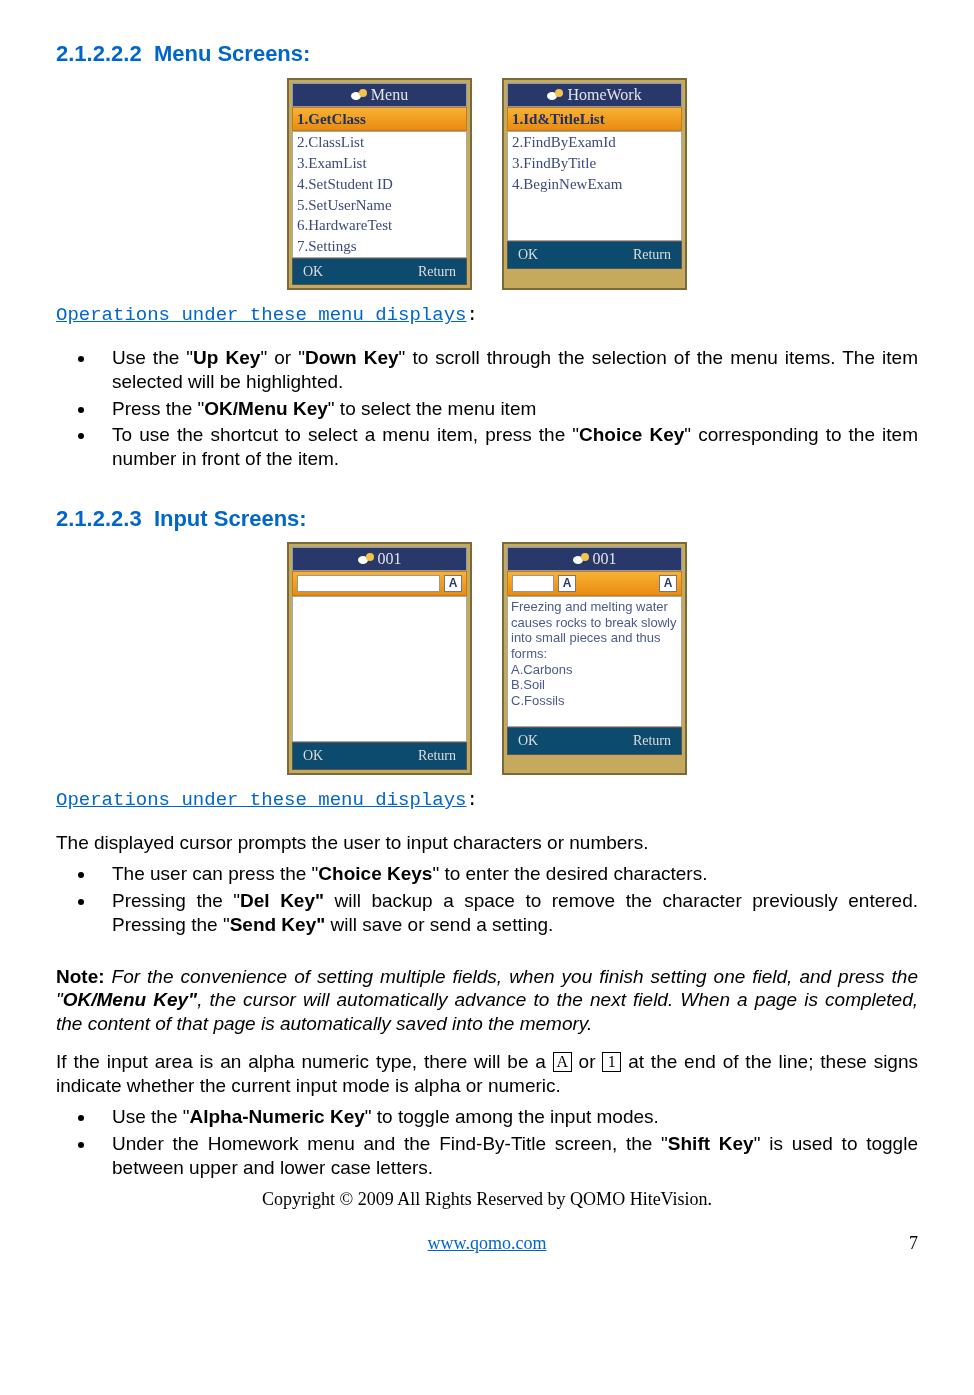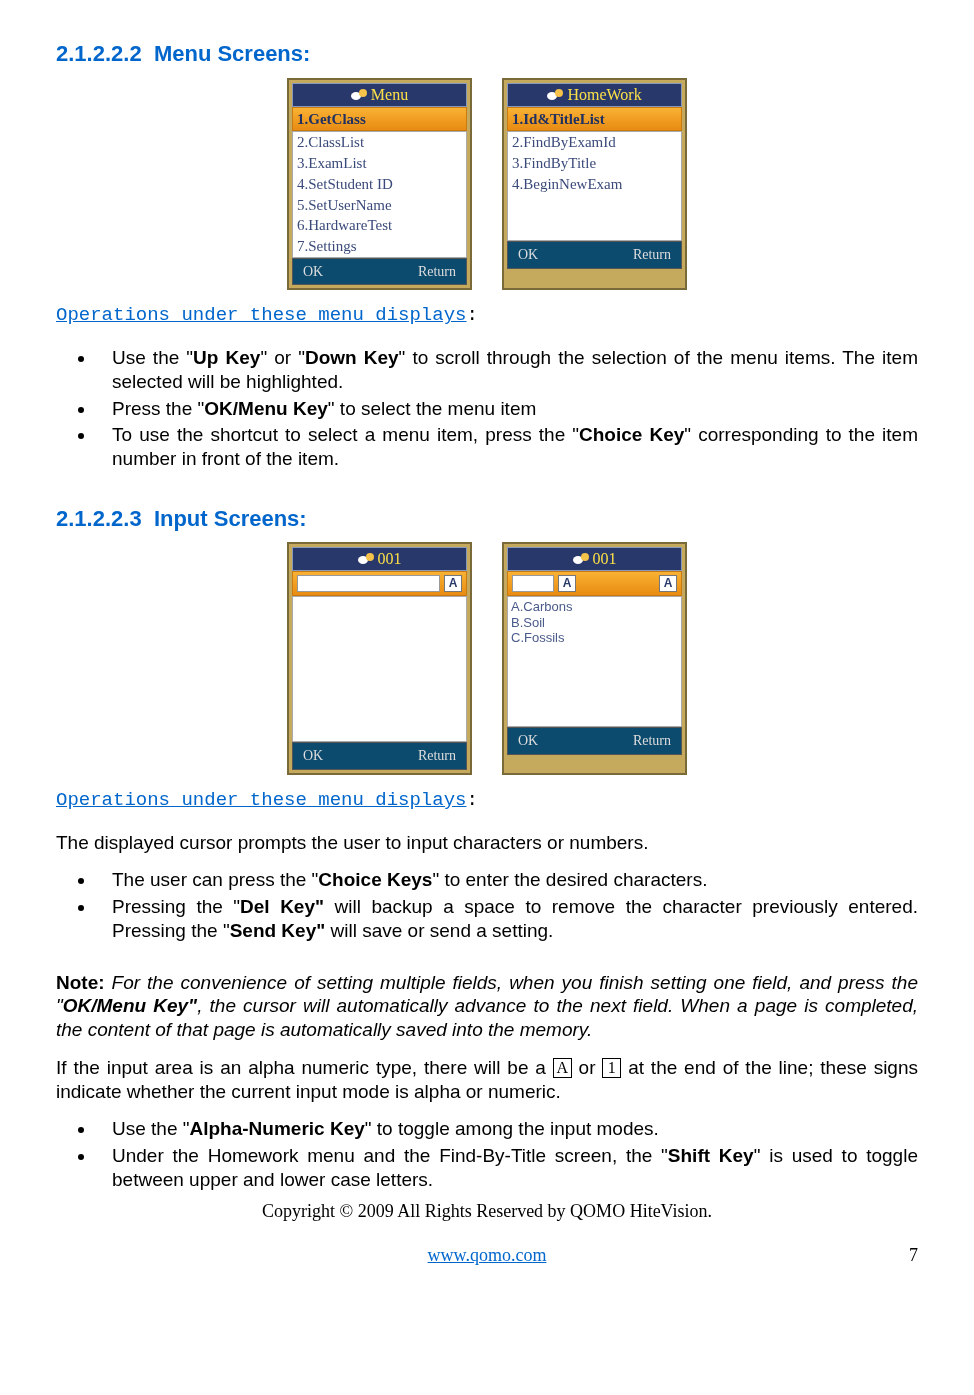--- a/index.html
+++ b/index.html
@@ -28,21 +28,21 @@
   .italic { font-style: italic; }
   ul.bullets {
     margin: 0 0 22px 40px;
     padding: 0;
   }
   ul.bullets li {
     margin-bottom: 3px;
     text-align: justify;
     padding-left: 16px;
   }
-  .para { margin: 14px 0; text-align: justify; }
+  .para { margin: 8px 0; text-align: justify; }
   .note-para { text-align: justify; margin: 28px 0 14px 0; }
   .boxed {
     display: inline-block;
     border: 1px solid #000;
     font-family: "Times New Roman", serif;
     font-size: 16px;
     width: 17px;
     height: 18px;
     line-height: 18px;
     text-align: center;
@@ -73,21 +73,21 @@
   .phone {
     width: 185px;
     background: #C5AA5E;
     border: 2px solid #7a6a3a;
     padding: 3px;
     font-family: "Times New Roman", serif;
     box-sizing: border-box;
   }
   .phone-title {
     background: #28386B;
-    color: #fde047;
+    color: #e5e5e5;
     font-size: 16px;
     height: 22px;
     display: flex;
     align-items: center;
     justify-content: center;
     gap: 4px;
     border: 1px solid #8899bb;
   }
   .phone-title .cloud {
     width: 16px; height: 12px; position: relative;
@@ -251,20 +251,21 @@
       <span class="cloud"></span>
       <span>001</span>
     </div>
     <div class="input-header-row">
       <div class="input-field" style="flex:0 0 40px;"></div>
       <div class="mode-box">A</div>
       <div style="flex:1"></div>
       <div class="mode-box">A</div>
     </div>
     <div class="q-body">
+      <div>Freezing and melting water causes rocks to break slowly into small pieces and thus forms:</div>
       <div>A.Carbons</div>
       <div>B.Soil</div>
       <div>C.Fossils</div>
     </div>
     <div class="phone-footer">
       <span>OK</span>
       <span>Return</span>
     </div>
   </div>
 </div>

